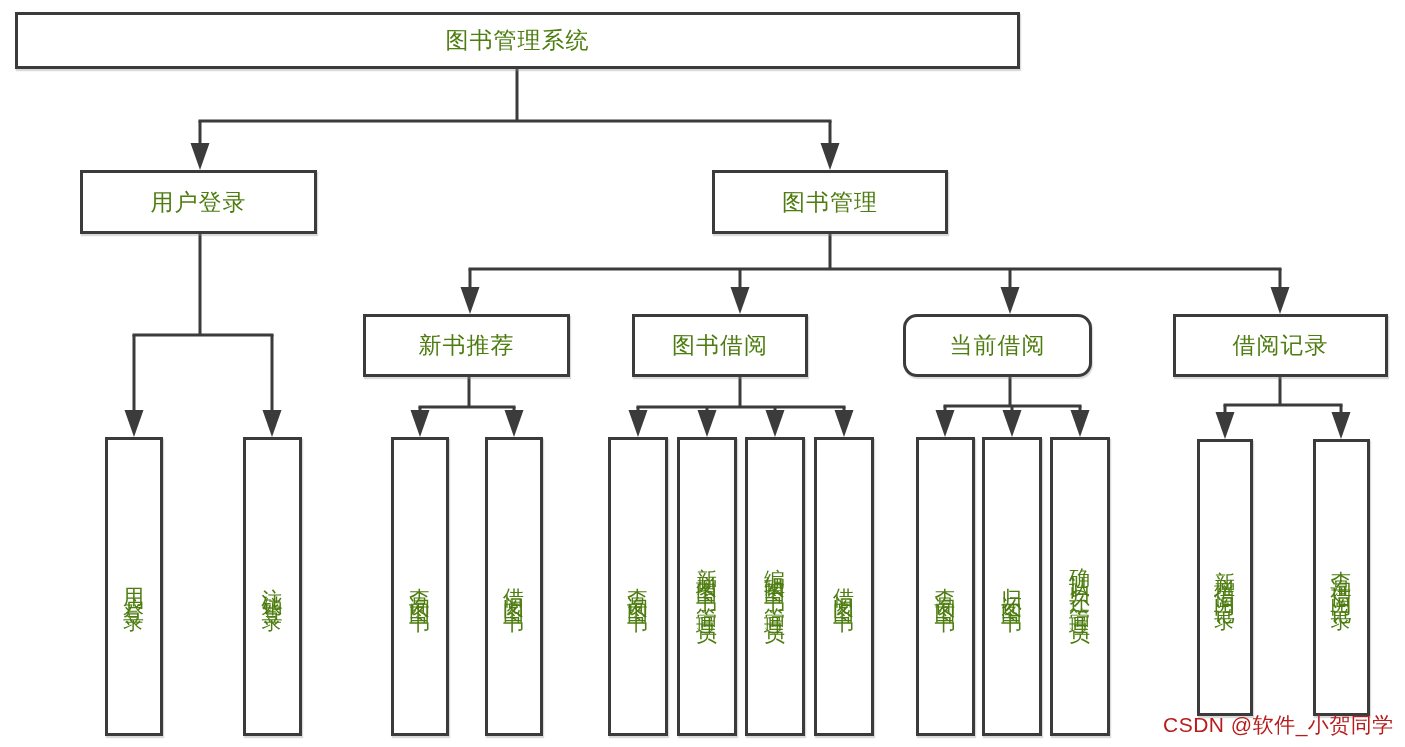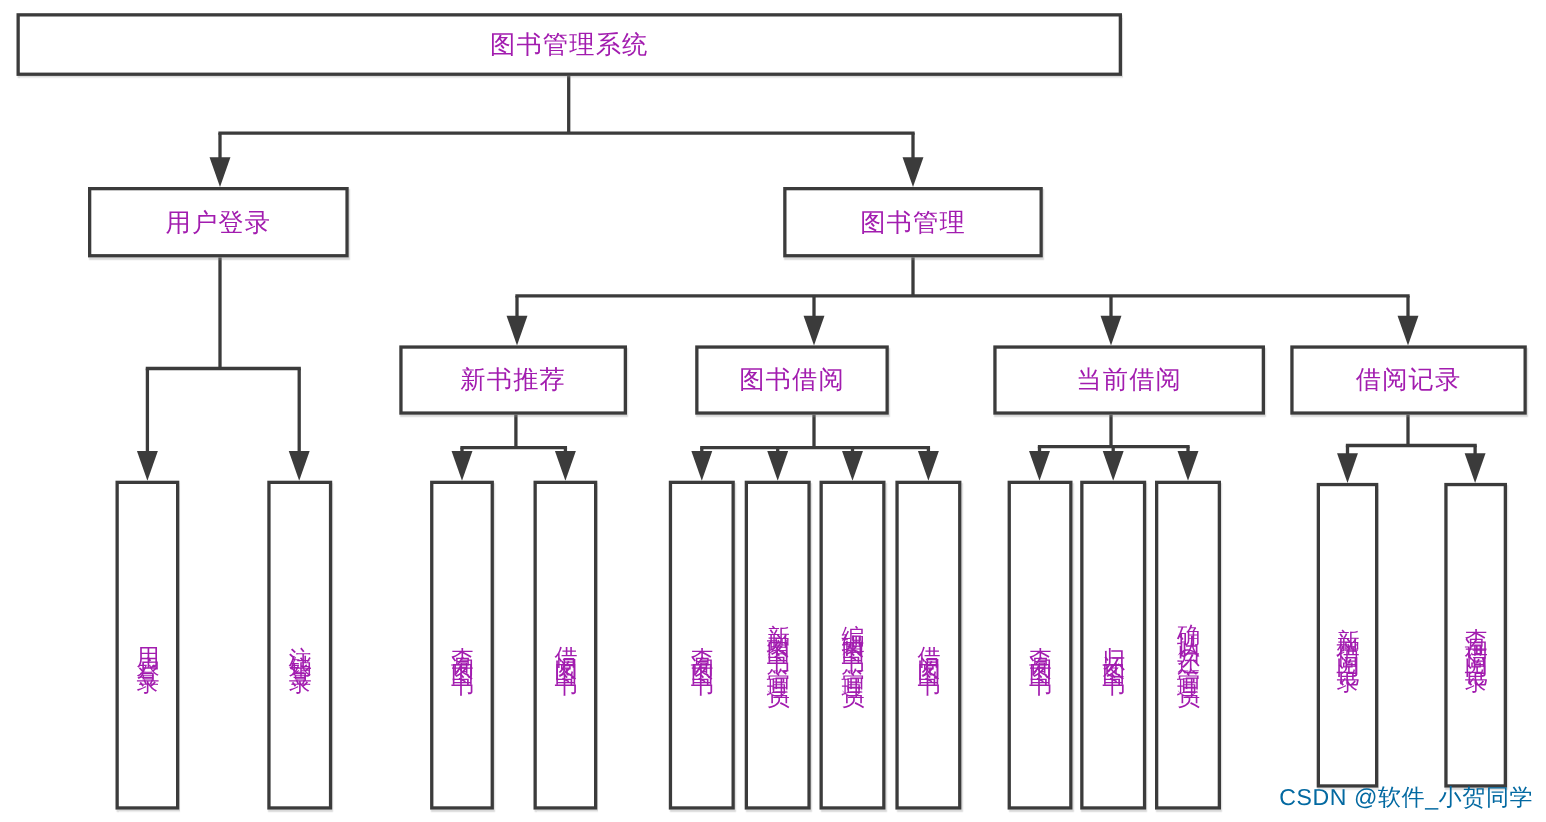--- a/index.html
+++ b/index.html
@@ -17,39 +17,39 @@
     width: 1405px; height: 747px;
   }
   .node {
     position: absolute;
     box-sizing: border-box;
     background: #ffffff;
     border: 3px solid #3b3b3b;
     display: flex;
     align-items: center;
     justify-content: center;
-    color: #a21caf;
+    color: #4d7c0f;
     box-shadow: 1px 2px 1px rgba(150,150,150,0.35);
     z-index: 2;
   }
   .h-node { font-size: 23px; letter-spacing: 1px; white-space: nowrap; }
   .v-node {
     writing-mode: vertical-rl;
     text-orientation: mixed;
     font-size: 21px;
     letter-spacing: 8px;
     line-height: 1;
   }
   .watermark {
     position: absolute;
     left: 1163px;
     top: 711px;
     font-size: 21px;
     letter-spacing: 0.5px;
-    color: #0369a1;
+    color: #b91c1c;
     white-space: nowrap;
     z-index: 6;
   }
 </style>
 </head>
 <body>
 
 <div class="stage">
 
   <svg class="wires" viewBox="0 0 1405 747" xmlns="http://www.w3.org/2000/svg">
@@ -107,21 +107,21 @@
       <polygon points="1331.5,412 1350.5,412 1341,439" fill="#3b3b3b"></polygon>
     </svg>
 
   <div class="node h-node" style="left:15px; top:12px; width:1005px; height:57px;">图书管理系统</div>
 
   <div class="node h-node" style="left:80px; top:170px; width:237px; height:64px;">用户登录</div>
   <div class="node h-node" style="left:712px; top:170px; width:236px; height:64px;font-family:Liberation Serif, serif;">图书管理</div>
 
   <div class="node h-node" style="left:363px; top:314px; width:207px; height:63px;">新书推荐</div>
   <div class="node h-node" style="left:632px; top:314px; width:176px; height:63px;">图书借阅</div>
-  <div class="node h-node" style="left:903px; top:314px; width:247px; height:63px;">当前借阅</div>
+  <div class="node h-node" style="left:903px; top:314px; width:189px; height:63px;border-radius:14px;">当前借阅</div>
   <div class="node h-node" style="left:1173px; top:314px; width:215px; height:63px;">借阅记录</div>
 
   <div class="node v-node" style="left:105px; top:437px; width:58px; height:299px;">用户登录</div>
   <div class="node v-node" style="left:243px; top:437px; width:59px; height:299px;">注销登录</div>
 
   <div class="node v-node" style="left:391px; top:437px; width:58px; height:299px;">查询图书</div>
   <div class="node v-node" style="left:485px; top:437px; width:58px; height:299px;">借阅图书</div>
 
   <div class="node v-node" style="left:608px; top:437px; width:60px; height:299px;">查询图书</div>
   <div class="node v-node" style="left:677px; top:437px; width:60px; height:299px;">新增图书（管理员）</div>

